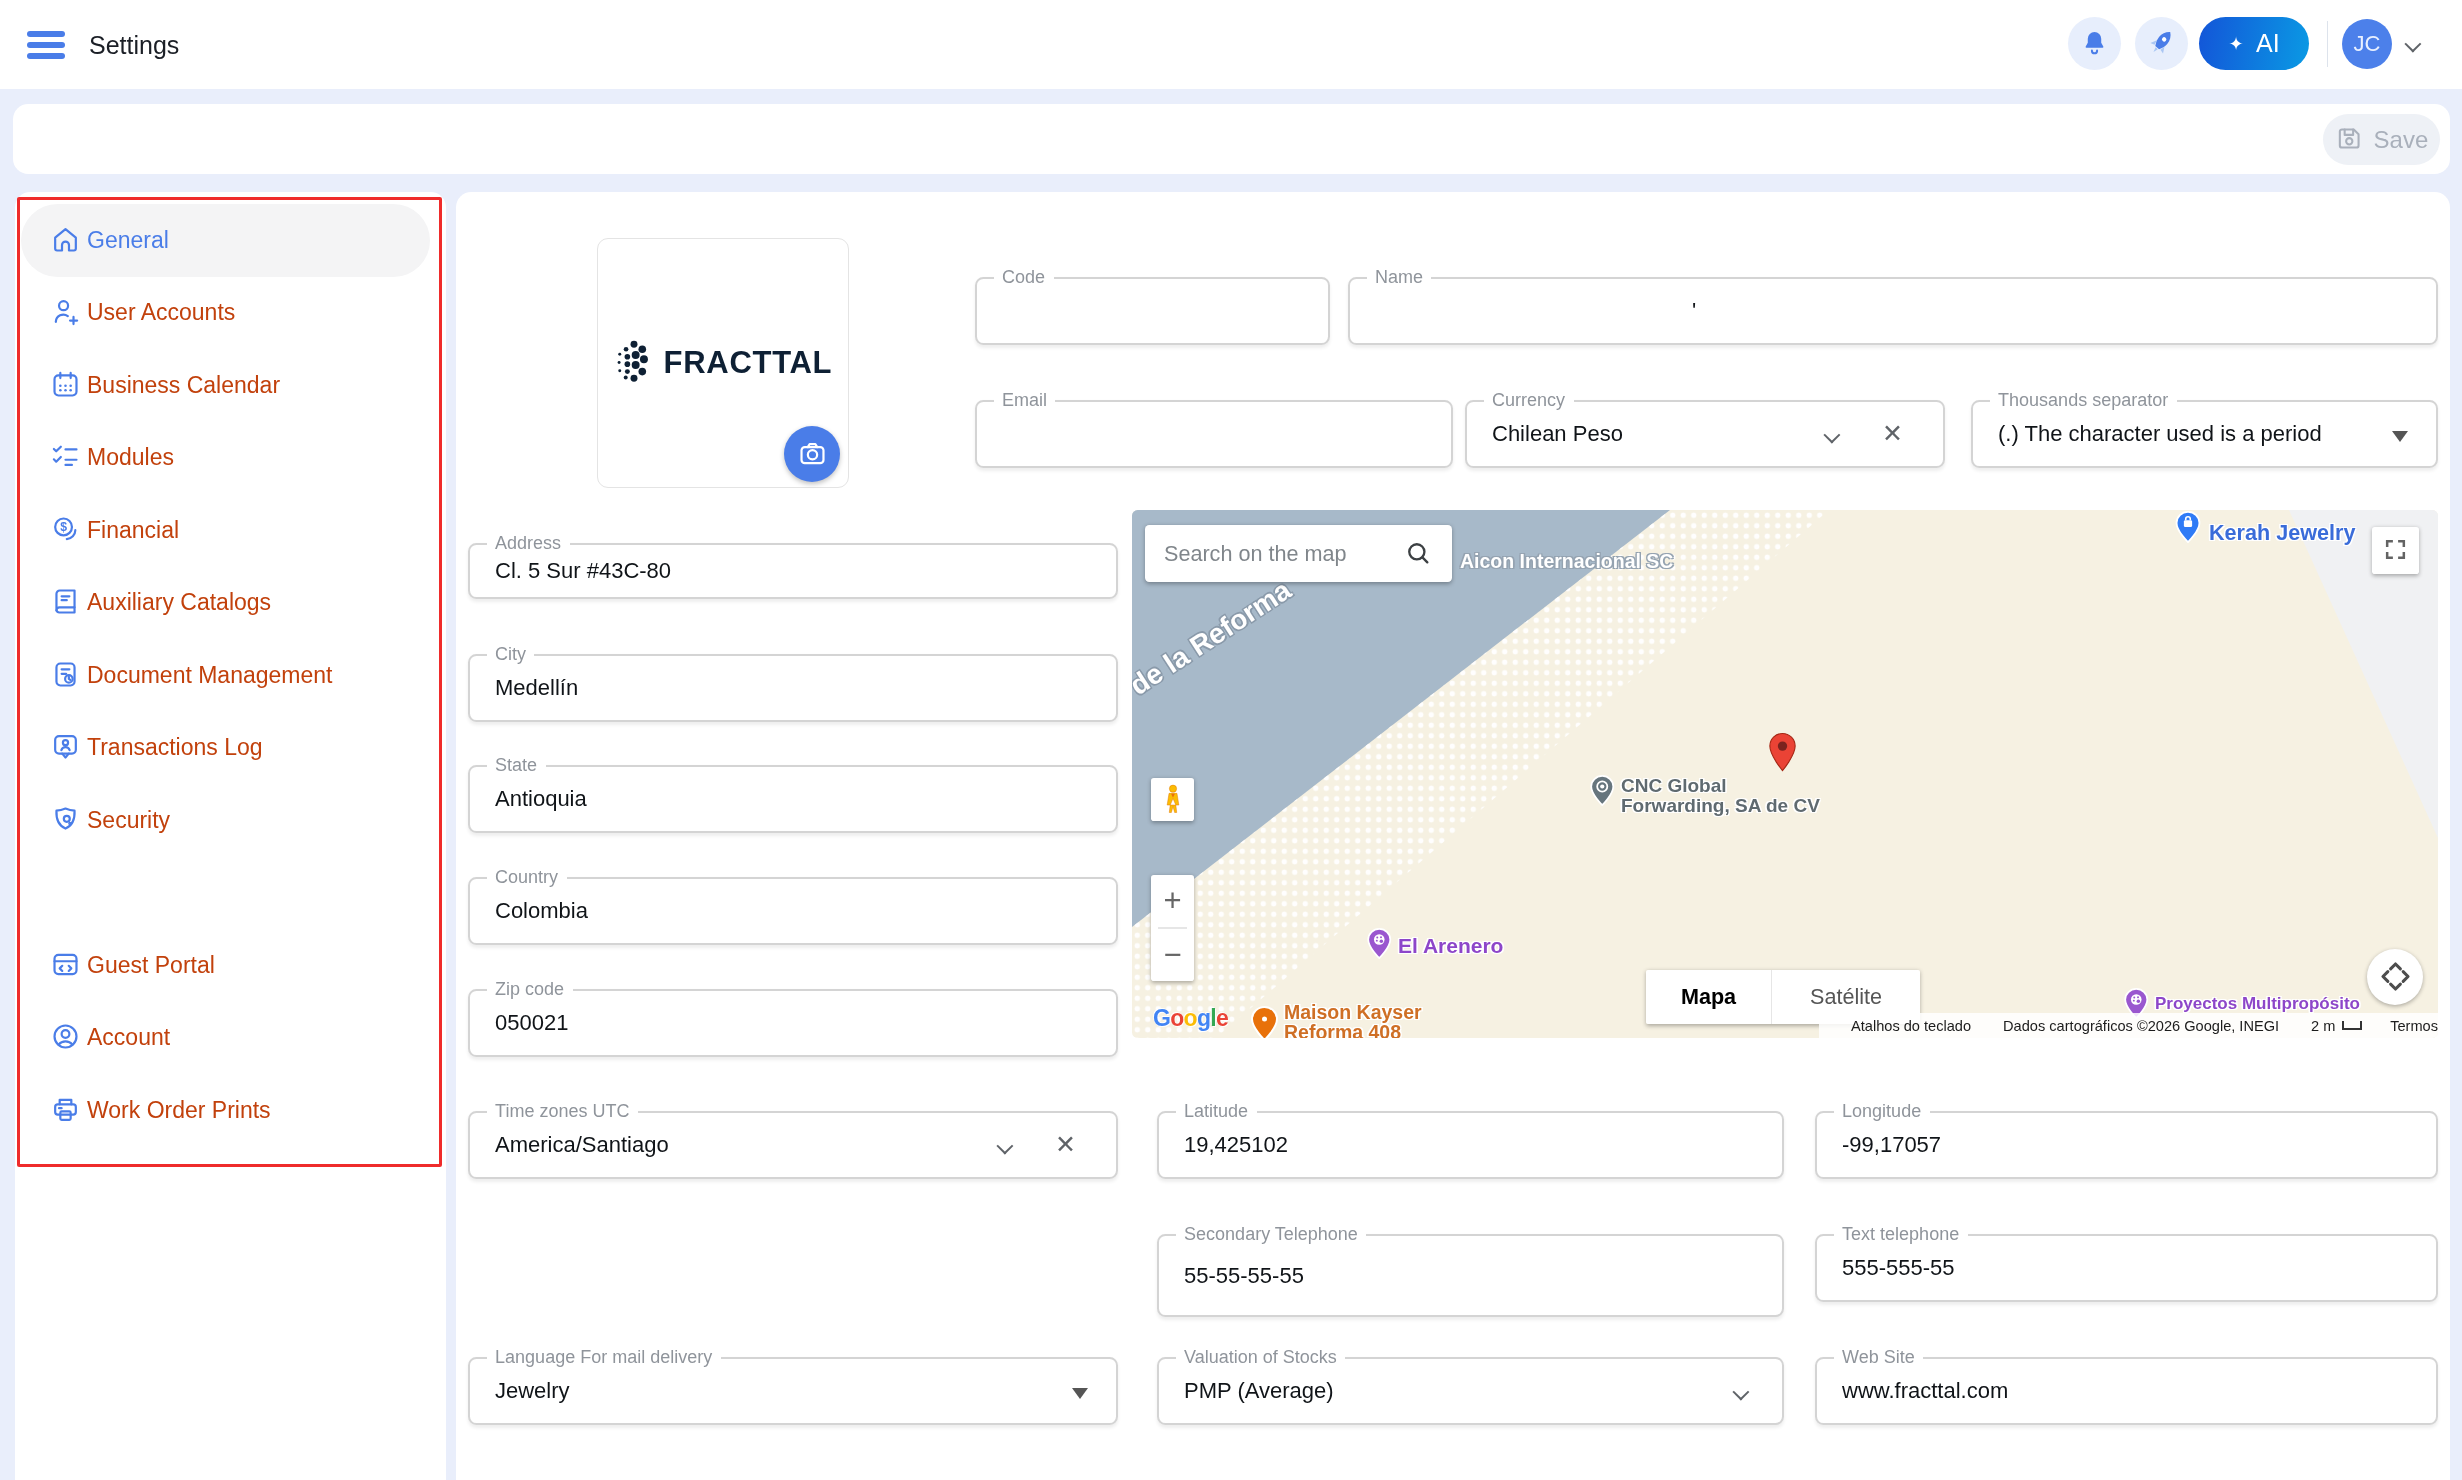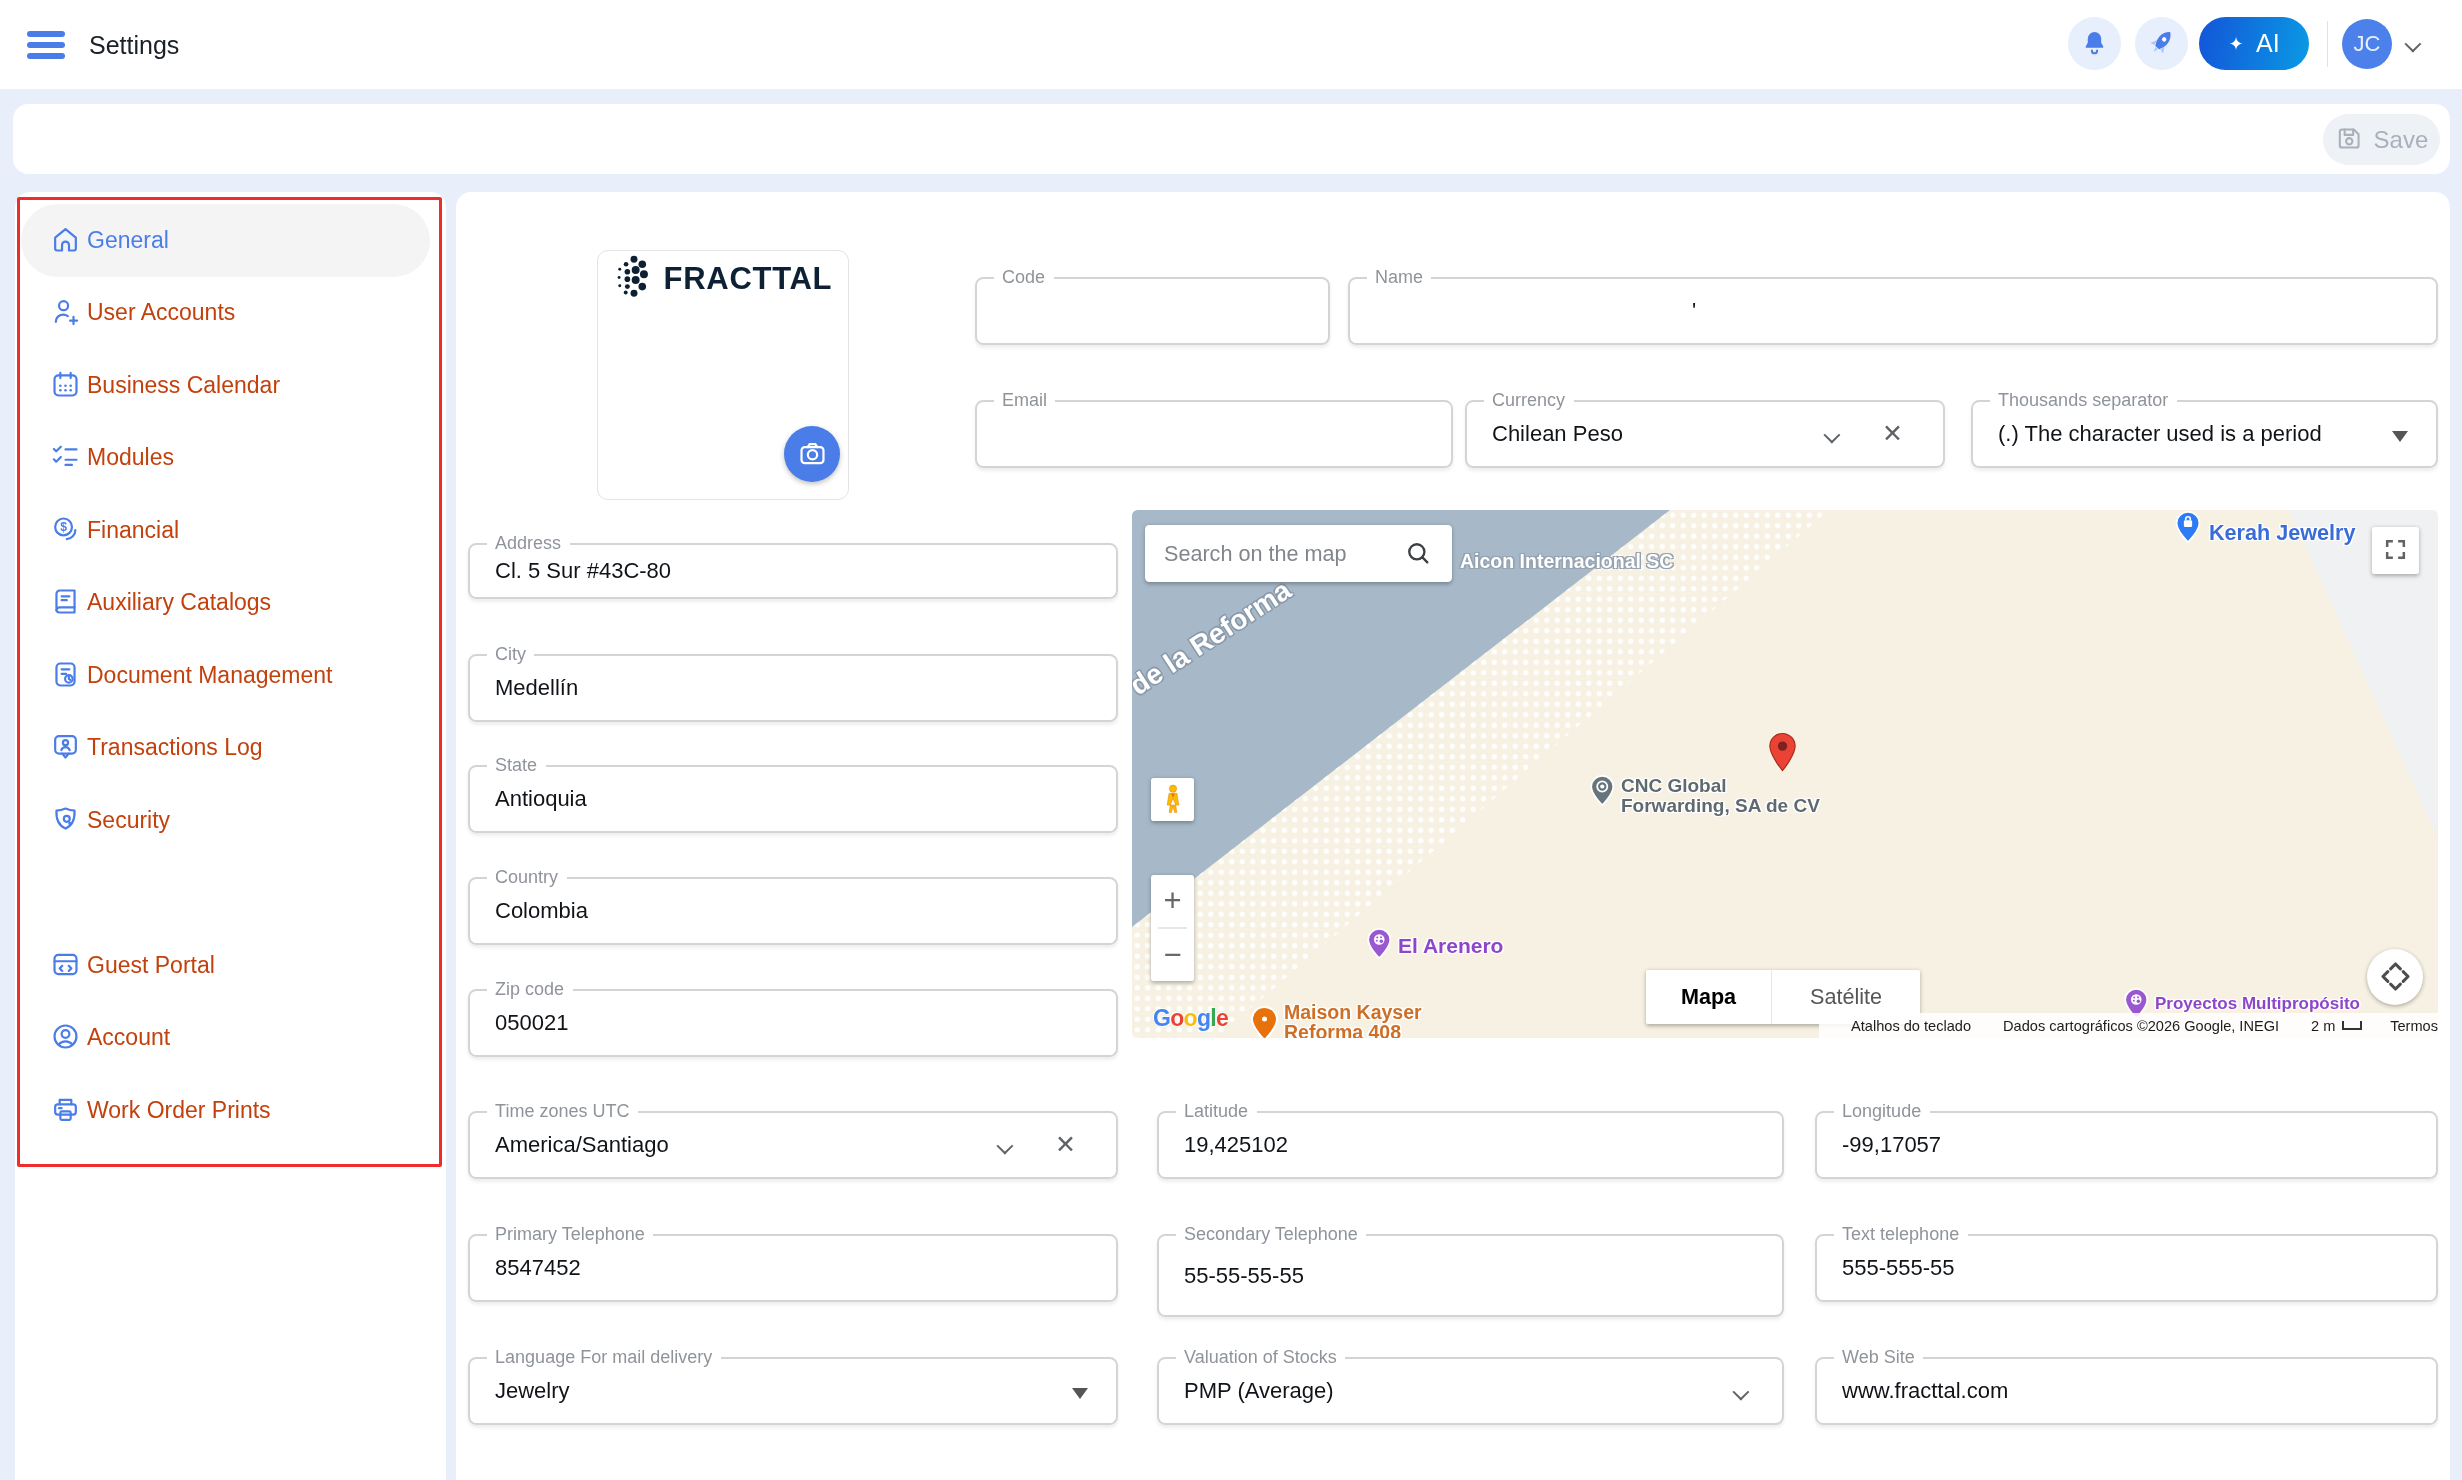--- a/index.html
+++ b/index.html
@@ -45,21 +45,21 @@
   .field{position:absolute;background:#fff;border:2.1px solid #d4d4d4;border-radius:8.4px;box-sizing:border-box;
          box-shadow:0 2.1px 3.5px rgba(0,0,0,0.07);}
   .flabel{position:absolute;top:-12.5px;left:16.7px;background:#fff;padding:0 8.4px;font-size:18px;color:#8f949b;white-space:nowrap;}
   .fvalue{position:absolute;left:25px;top:50%;transform:translateY(-50%);font-size:22px;color:#101418;white-space:nowrap;}
   .fchev{position:absolute;top:26.5px;}
   .fx{position:absolute;top:16.7px;font-size:25px;color:#5f6368;}
   .ftri{position:absolute;top:29px;width:0;height:0;border-left:8.4px solid transparent;border-right:8.4px solid transparent;border-top:11px solid #555;}
 
   
   #logo-card{left:597px;top:238px;width:250px;height:248px;background:#fff;border:1.4px solid #e4e4e4;border-radius:11px;
-             display:flex;align-items:flex-start;justify-content:center;margin-top:12px;}
+             display:flex;align-items:center;justify-content:center;}
   #brand-logo{display:flex;align-items:center;gap:9.8px;}
   #brand-logo .brand-txt{font-size:31px;font-weight:bold;letter-spacing:0.7px;color:#0e2034;}
   #camera-fab{left:784px;top:426px;width:56px;height:56px;border-radius:50%;background:#4a7de8;
               display:flex;align-items:center;justify-content:center;box-shadow:0 2.1px 5.6px rgba(0,0,0,.25);}
 
   
   #map{left:1132px;top:510px;width:1306px;height:528px;border-radius:5.6px;overflow:hidden;background:#f6f1e2;}
   #map-road{position:absolute;left:0;top:0;width:1306px;height:528px;
             clip-path:polygon(0 0,538px 0,0 417px);background:#a7b9c9;}
   #map-dots{position:absolute;left:0;top:0;width:1306px;height:528px;
@@ -489,24 +489,20 @@
   </div>
   <div class="field" style="left:1157px;top:1111px;width:627px;height:68px">
     <span class="flabel">Latitude</span>
     <span class="fvalue">19,425102</span>
   </div>
   <div class="field" style="left:1815px;top:1111px;width:623px;height:68px">
     <span class="flabel">Longitude</span>
     <span class="fvalue">-99,17057</span>
   </div>
 
-  <div class="field" style="left:468px;top:1234px;width:650px;height:68px">
-    <span class="flabel">Primary Telephone</span>
-    <span class="fvalue">8547452</span>
-  </div>
   <div class="field" style="left:1157px;top:1234px;width:627px;height:83px">
     <span class="flabel">Secondary Telephone</span>
     <span class="fvalue">55-55-55-55</span>
   </div>
   <div class="field" style="left:1815px;top:1234px;width:623px;height:68px">
     <span class="flabel">Text telephone</span>
     <span class="fvalue">555-555-55</span>
   </div>
 
   <div class="field" style="left:468px;top:1357px;width:650px;height:68px">

